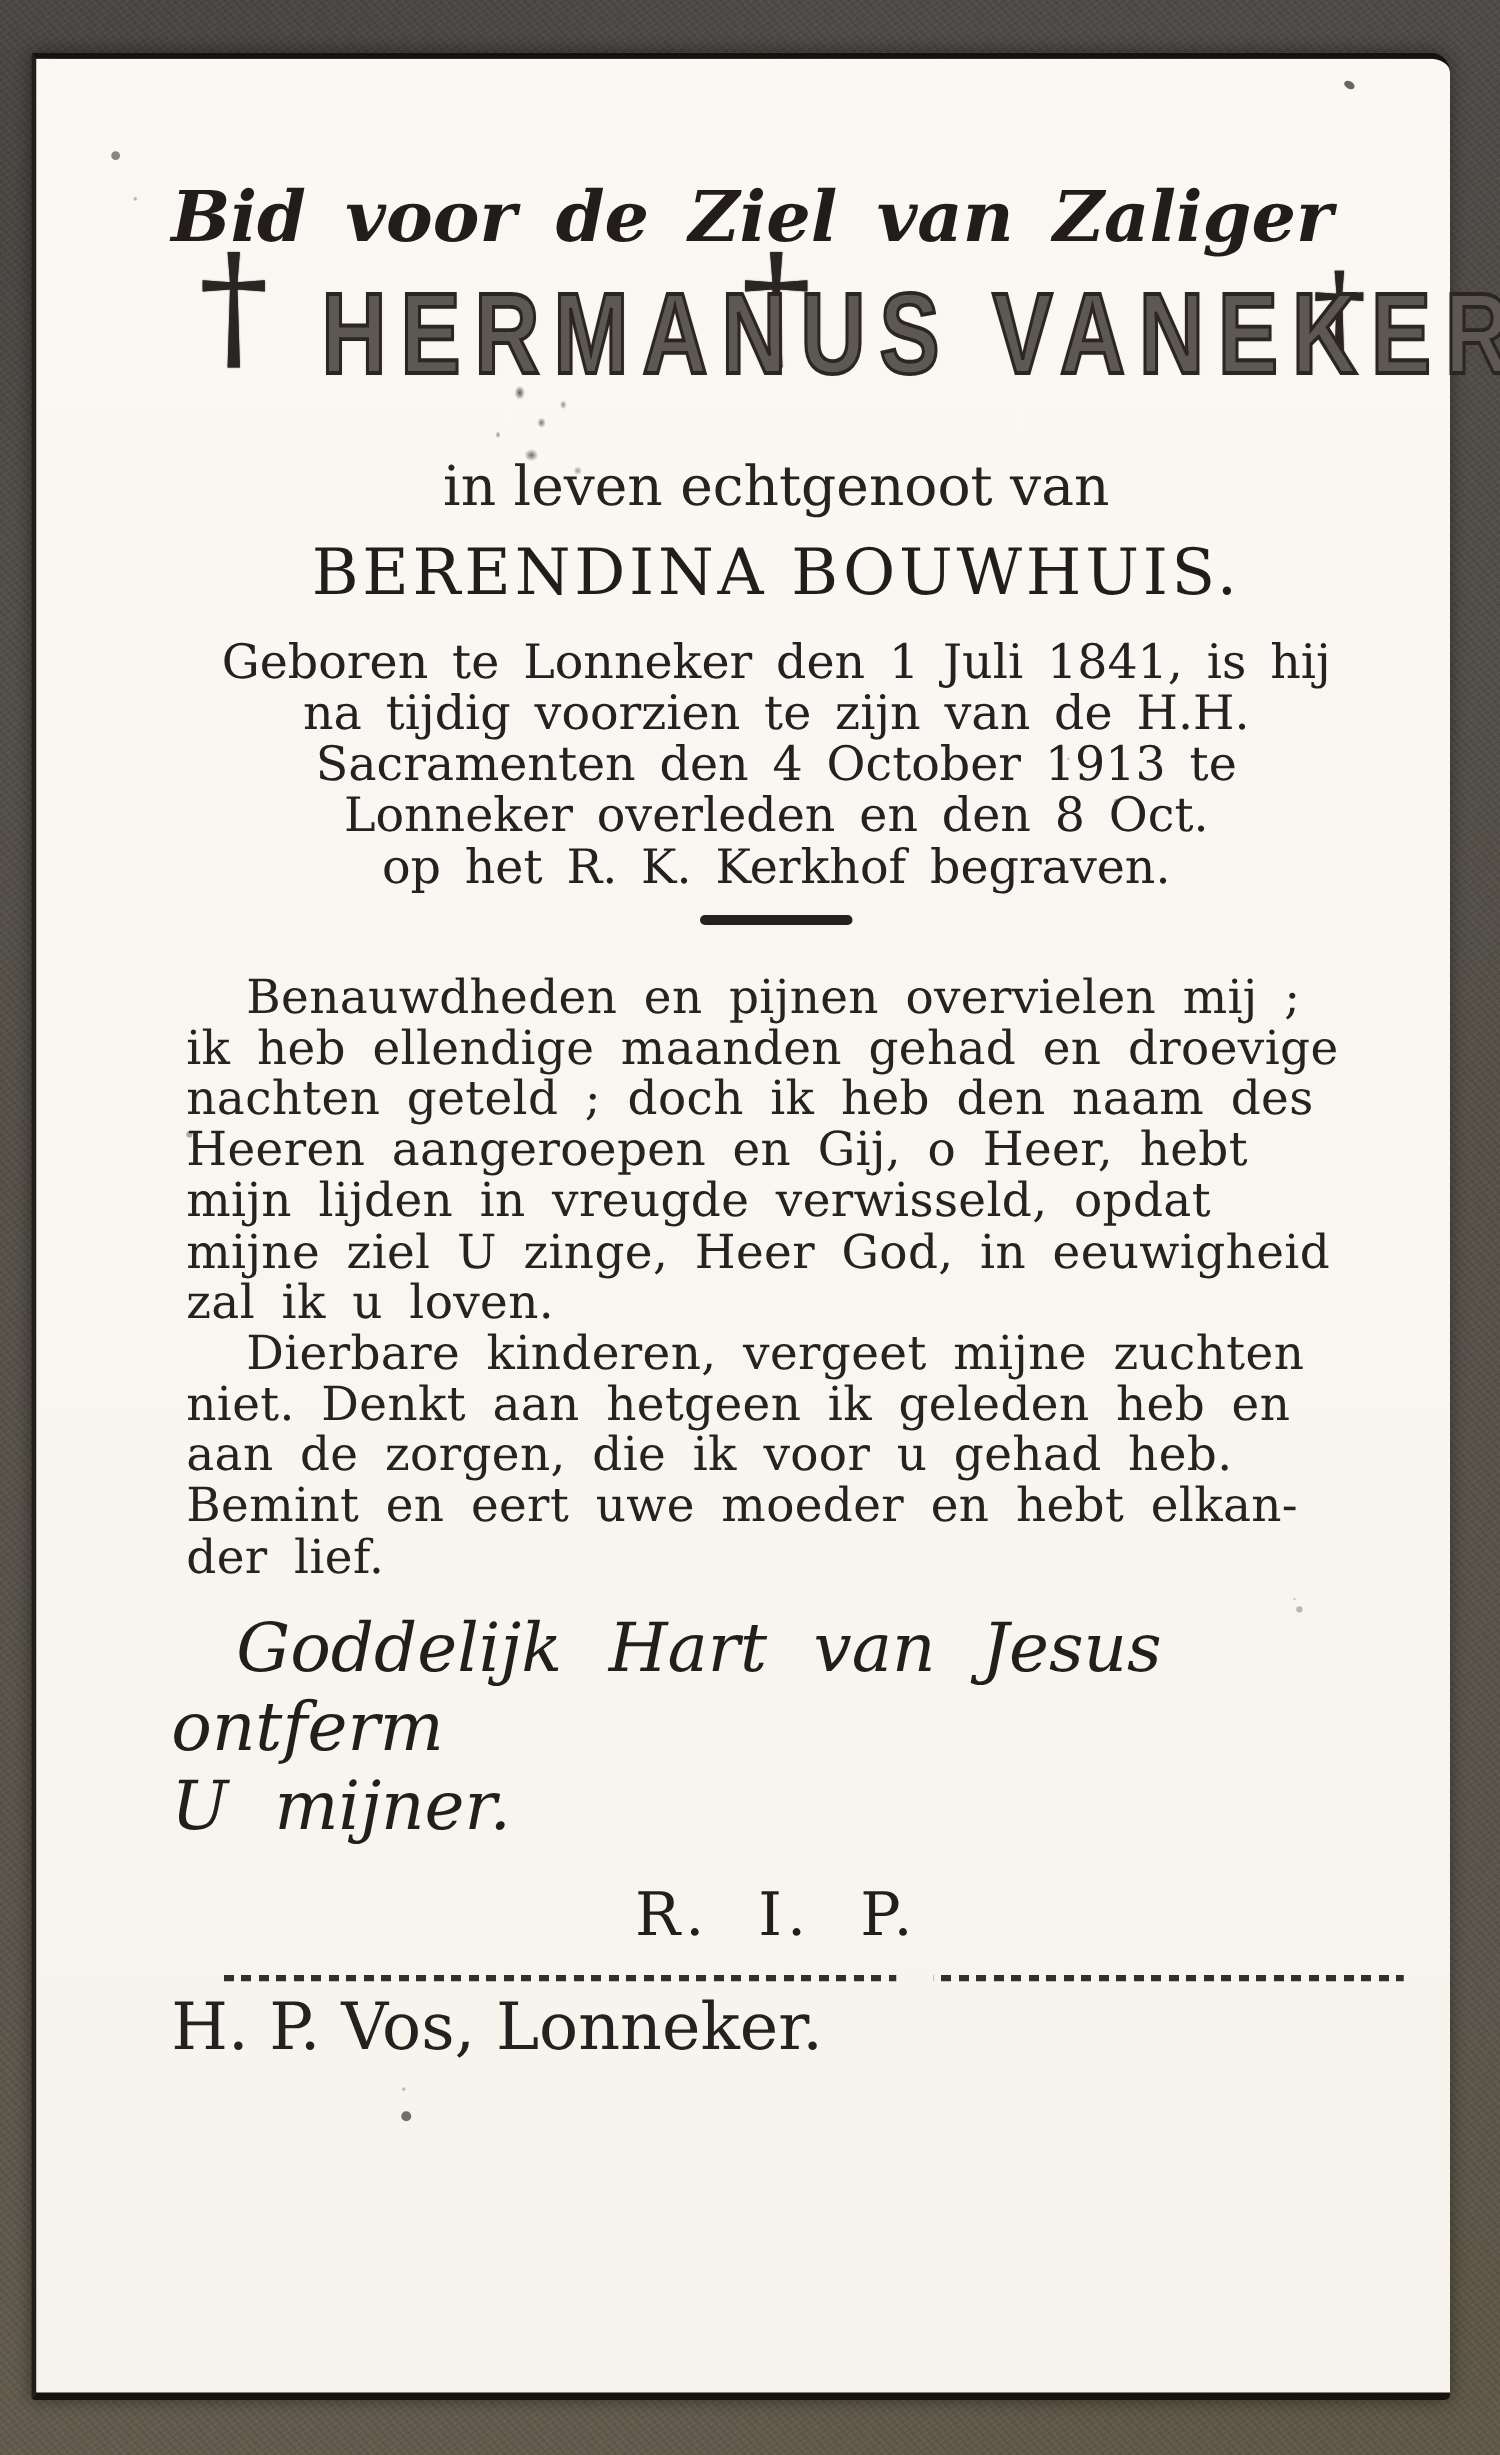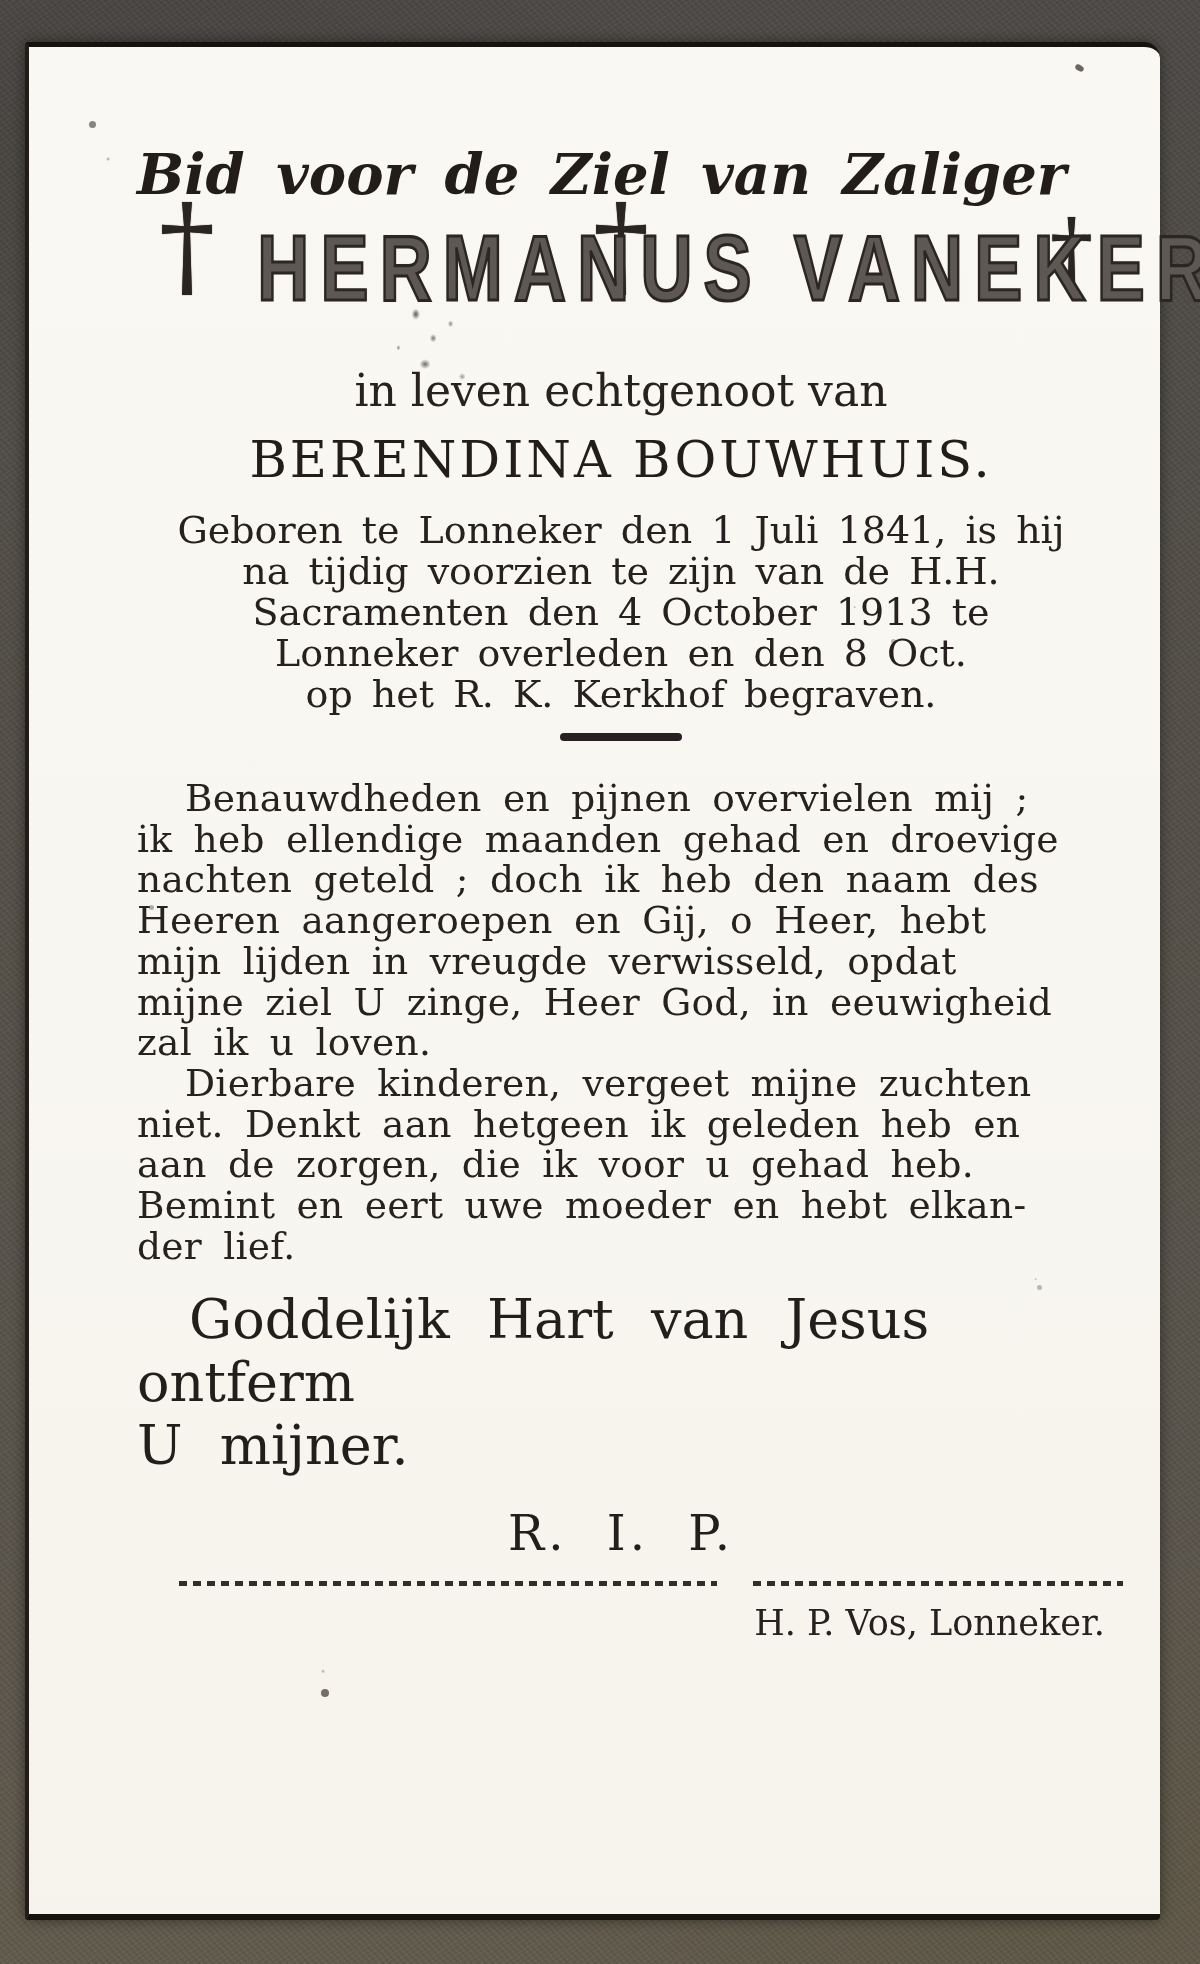--- a/index.html
+++ b/index.html
@@ -54,38 +54,38 @@
   .spouse{margin-top:23px;text-align:center;font-size:51px;line-height:48px;letter-spacing:3px;color:#221d1a;}
 
   .vitals{
     margin-top:26px;text-align:center;white-space:pre-line;
     font-size:38px;line-height:41px;word-spacing:7px;color:#262120;
   }
   .rule-divider{width:122px;height:8px;background:#262120;border-radius:4px;margin:18px auto 0;}
 
   .para{
     white-space:pre-line;text-indent:48px;
-    font-size:37.5px;line-height:40.7px;word-spacing:9px;letter-spacing:.3px;color:#272220;
+    font-size:37.5px;line-height:40.7px;word-spacing:9px;letter-spacing:.3px;color:#272220;margin-left:12px;
   }
   .para-1{margin-top:37px;}
 
   .prayer{
-    margin-top:22px;font-weight:500;white-space:pre-line;text-indent:52px;
+    margin-top:22px;font-style:italic;font-weight:500;white-space:pre-line;text-indent:52px;
     font-size:54px;line-height:63px;word-spacing:20px;color:#221e1b;
   }
   .rip{margin-top:28px;text-align:center;font-size:48px;line-height:56px;
        letter-spacing:4px;word-spacing:20px;color:#221e1b;}
 
   .dotted-rule{
     position:relative;height:5px;margin:20px -18px 0 42px;
     background:repeating-linear-gradient(90deg,#332e29 0 8px,rgba(0,0,0,0) 8px 14px);
   }
   .dotted-rule .rule-gap{position:absolute;left:57%;top:-1px;width:30px;height:7px;background:#f7f4ee;}
 
-  .printer{margin-top:14px;text-align:right;font-size:35px;line-height:46px;color:#262120;}
+  .printer{margin-top:14px;text-align:left;font-size:52px;line-height:46px;color:#262120;}
 
   .speck{position:absolute;background:rgba(45,38,32,.55);border-radius:50%;}
   .speck-a{left:60px;top:74px;width:7px;height:7px;}
   .speck-b{left:1046px;top:18px;width:9px;height:6px;transform:rotate(30deg);background:rgba(45,38,32,.7);}
   .speck-c{left:292px;top:1642px;width:8px;height:8px;background:rgba(45,38,32,.65);}
   .speck-d{left:120px;top:858px;width:5px;height:5px;background:rgba(45,38,32,.35);}
   .speck-e{left:862px;top:592px;width:5px;height:5px;background:rgba(45,38,32,.3);}
   .speck-f{left:1008px;top:1238px;width:5px;height:5px;background:rgba(45,38,32,.3);}
   .smudge{
     position:absolute;left:352px;top:248px;width:116px;height:96px;border-radius:0;background:

